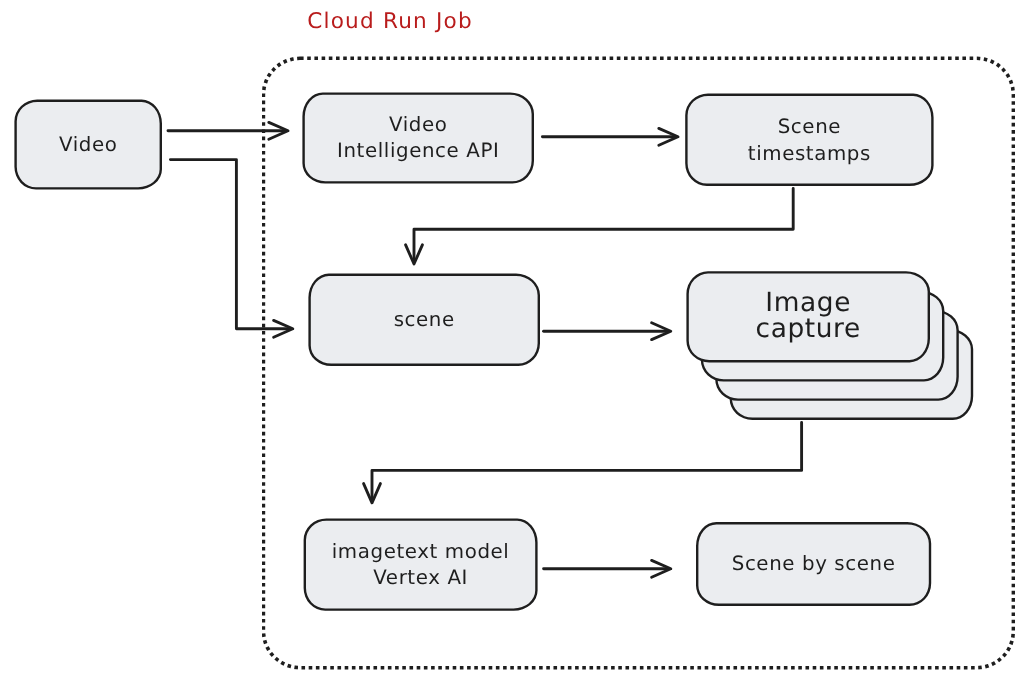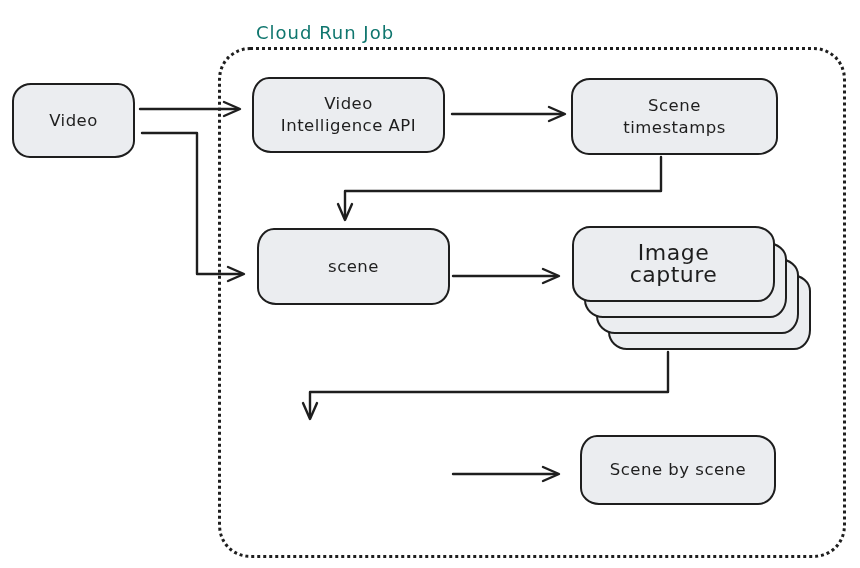--- a/index.html
+++ b/index.html
@@ -19,24 +19,24 @@
     width: 628px;
     height: 511px;
     border: 3px dotted #1e1e1e;
     border-radius: 32px;
     box-sizing: border-box;
     background: transparent;
   }
   .diagram-title {
     position: absolute;
     left: 256px;
-    top: 22px;
+    top: 7px;
     font-size: 18px;
     letter-spacing: 1px;
-    color: #0f766e;
+    color: #b91c1c;
     white-space: nowrap;
   }
   .node {
     position: absolute;
     background: #ebedf0;
     border: 2.3px solid #1e1e1e;
     box-sizing: border-box;
     display: flex;
     align-items: center;
     justify-content: center;
@@ -151,20 +151,26 @@
     <div class="stack-card" style="left:596px; top:258px;"></div>
     <div class="stack-card" style="left:584px; top:242px;"></div>
     <div class="stack-card stack-front" style="left:572px; top:226px;">
       <div class="label">
         <span>Image</span>
         <span>capture</span>
       </div>
     </div>
   </div>
 
+  <div class="node r1" style="left:253px; top:432px; width:195px; height:77px;">
+    <div class="label">
+      <span>imagetext model</span>
+      <span>Vertex AI</span>
+    </div>
+  </div>
 
   <div class="node r2" style="left:580px; top:435px; width:196px; height:70px;">
     <div class="label">
       <span>Scene by scene</span>
     </div>
   </div>
 
 </div>
 
 </body></html>

